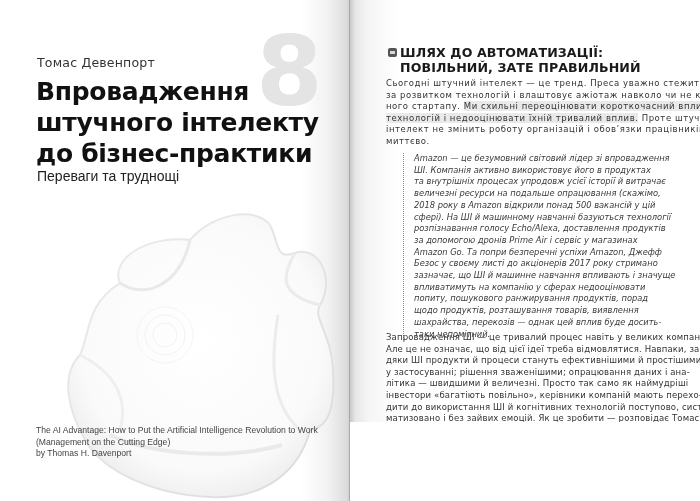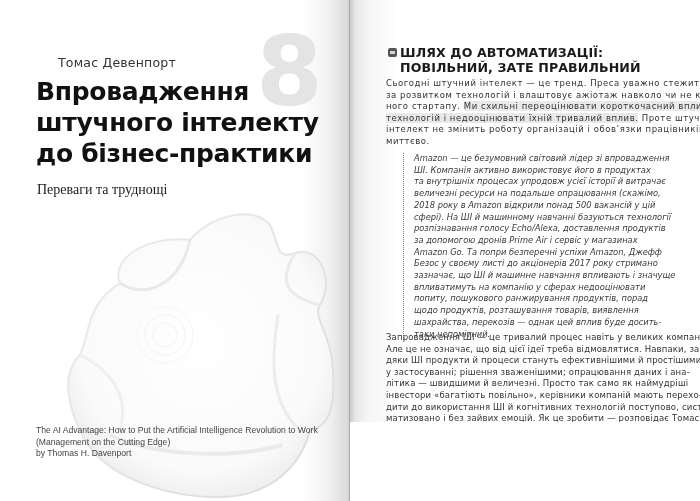--- a/index.html
+++ b/index.html
@@ -49,38 +49,37 @@
       line-height: 1;
       color: #e4e4e4;
     }
     .author {
       position: absolute;
       left: 37px; top: 55px;
       font-family: "DejaVu Sans", sans-serif;
       font-size: 12.5px;
       color: #333333;
       letter-spacing: 0.2px;
-      margin-left: 21px;
     }
     .title {
       position: absolute;
       left: 36px; top: 76px;
       width: 300px;
       font-family: "DejaVu Sans", sans-serif;
       font-weight: bold;
       font-size: 25px;
       line-height: 31px;
       color: #111111;
       letter-spacing: -0.3px;
     }
     .title span { display: block; white-space: nowrap; }
     .subtitle {
       position: absolute;
-      left: 37px; top: 182px;
-      font-family: Liberation Serif, serif;
+      left: 37px; top: 168px;
+      font-family: Liberation Sans, sans-serif;
       font-size: 14px;
       color: #222222;
     }
     .blob {
       position: absolute;
       left: 50px; top: 205px;
       width: 290px;
       height: 295px;
     }
     .blob svg { width: 100%; height: 100%; display: block; }

